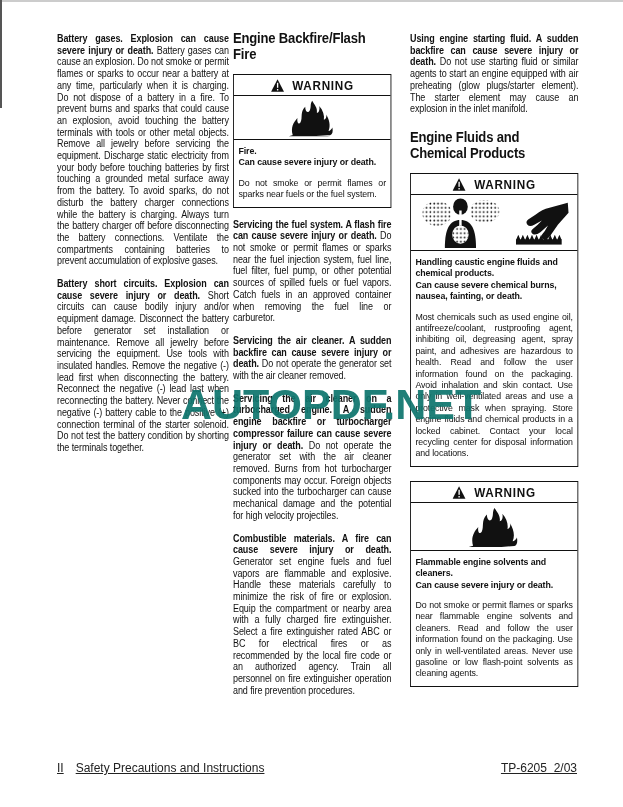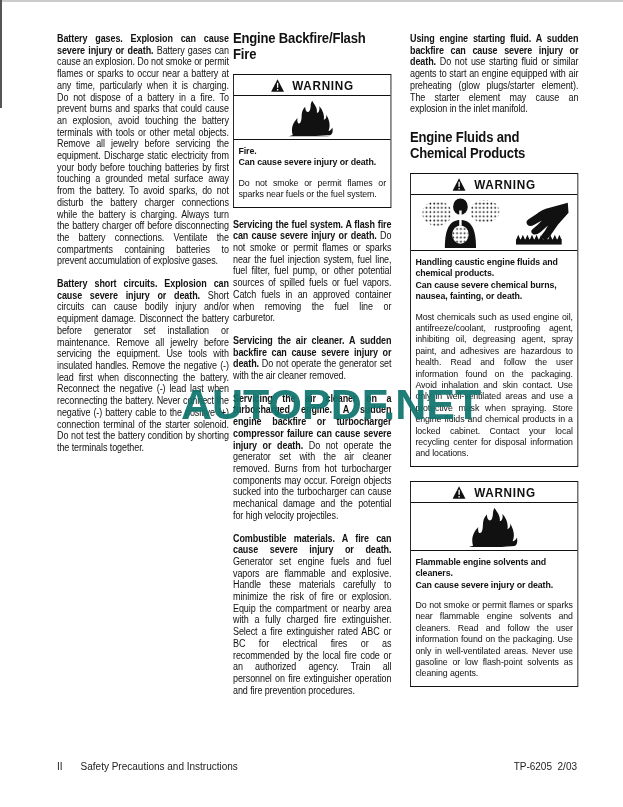--- a/index.html
+++ b/index.html
@@ -54,24 +54,24 @@
   
   .watermark{
     position:absolute;left:181px;top:380px;z-index:5;
     font-size:43px;font-weight:bold;letter-spacing:0px;
     opacity:0.93;pointer-events:none;white-space:nowrap;
   }
 
   
   .footer{
     position:absolute;left:57px;top:761px;width:520px;
-    font-size:10px;color:#222;display:flex;align-items:baseline;
+    font-size:12px;color:#222;display:flex;align-items:baseline;text-decoration:underline;
   }
   .footer .pgnum{font-weight:normal;}
-  .footer .ftitle{margin-left:18px;}
+  .footer .ftitle{margin-left:12px;}
   .footer .fspacer{flex:1;}
   .footer .fdoc{white-space:pre;}
 </style>
 </head>
 <body>
 
 <div class="page">
   <div class="edge-top"></div>
   <div class="edge-left"></div>
 

